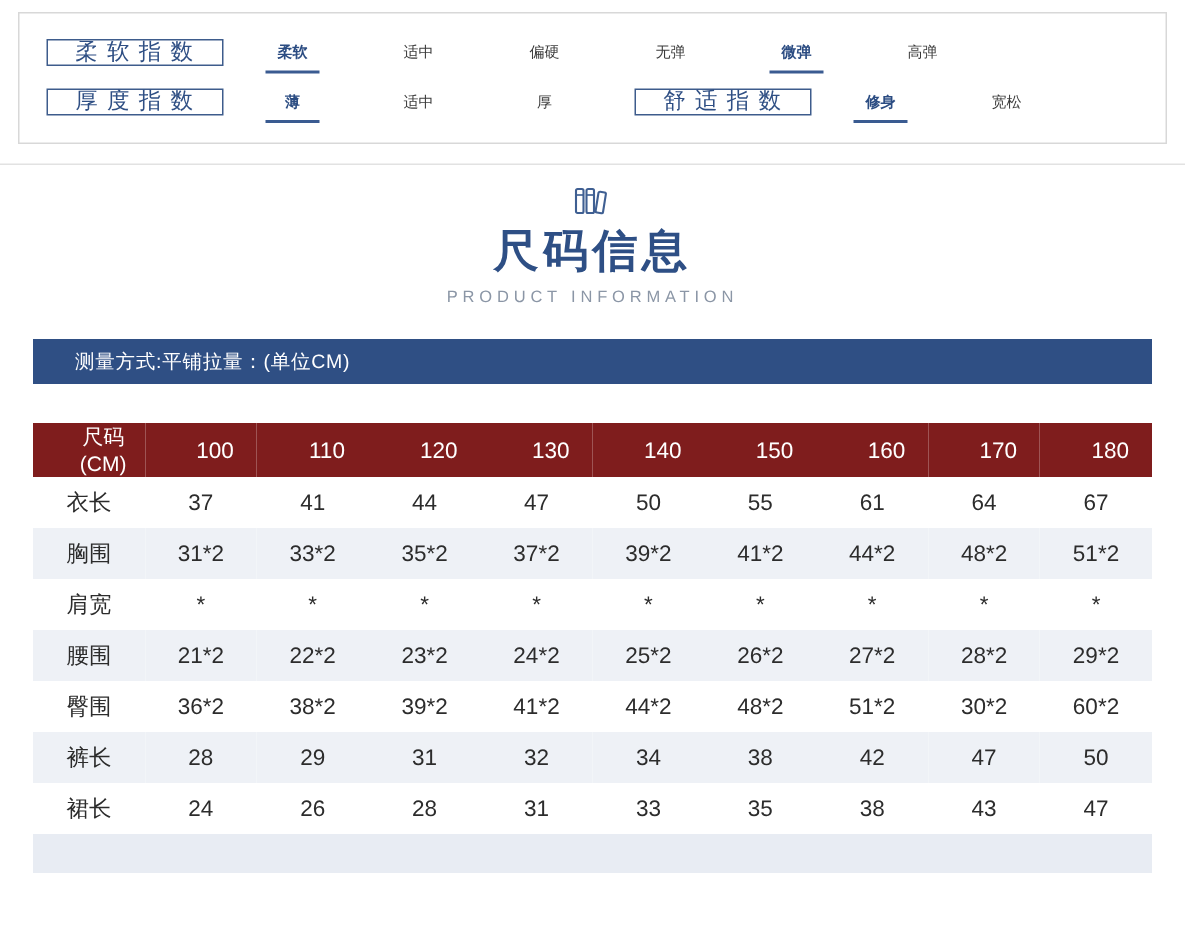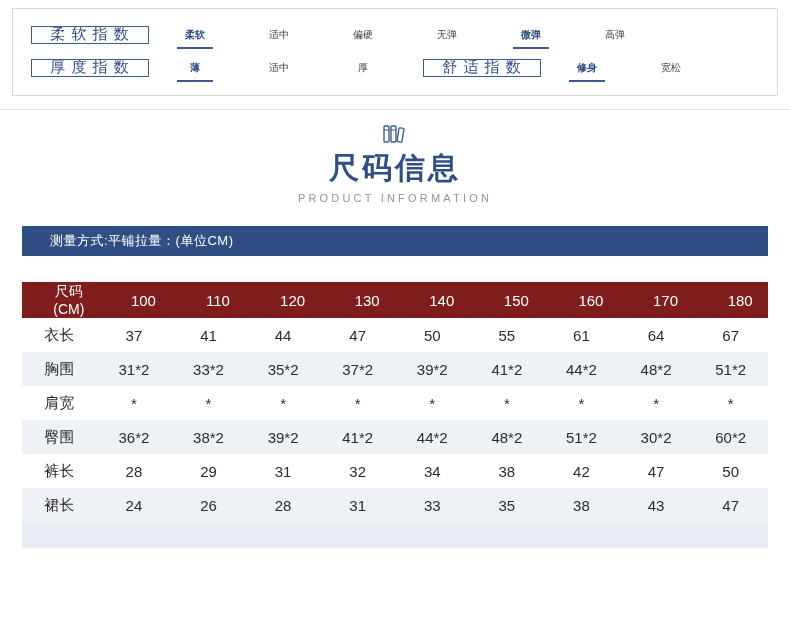--- a/index.html
+++ b/index.html
@@ -244,20 +244,32 @@
       <td>*</td>
       <td>*</td>
       <td>*</td>
       <td>*</td>
       <td>*</td>
       <td>*</td>
       <td>*</td>
       <td>*</td>
     </tr>
     <tr>
+      <td>腰围</td>
+      <td>21*2</td>
+      <td>22*2</td>
+      <td>23*2</td>
+      <td>24*2</td>
+      <td>25*2</td>
+      <td>26*2</td>
+      <td>27*2</td>
+      <td>28*2</td>
+      <td>29*2</td>
+    </tr>
+    <tr>
       <td>臀围</td>
       <td>36*2</td>
       <td>38*2</td>
       <td>39*2</td>
       <td>41*2</td>
       <td>44*2</td>
       <td>48*2</td>
       <td>51*2</td>
       <td>30*2</td>
       <td>60*2</td>

